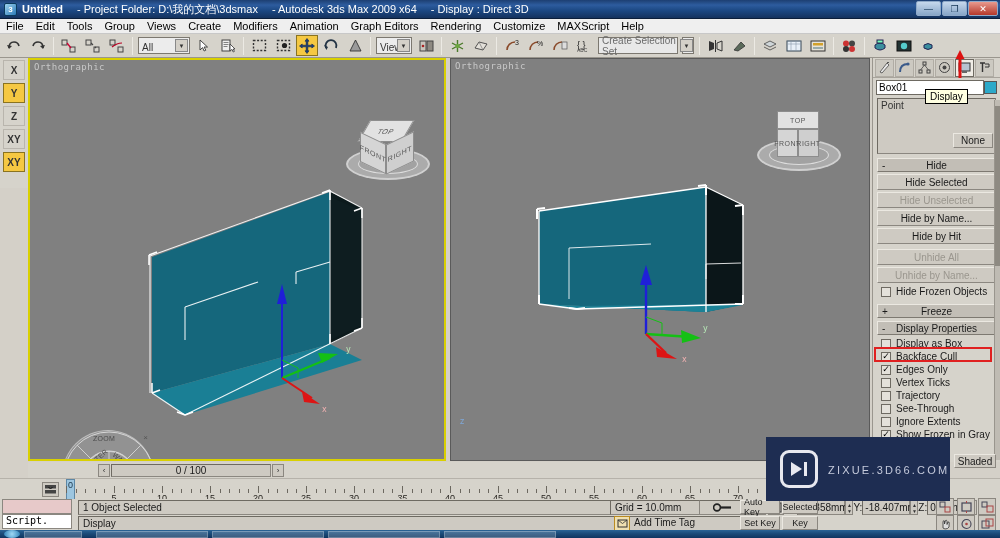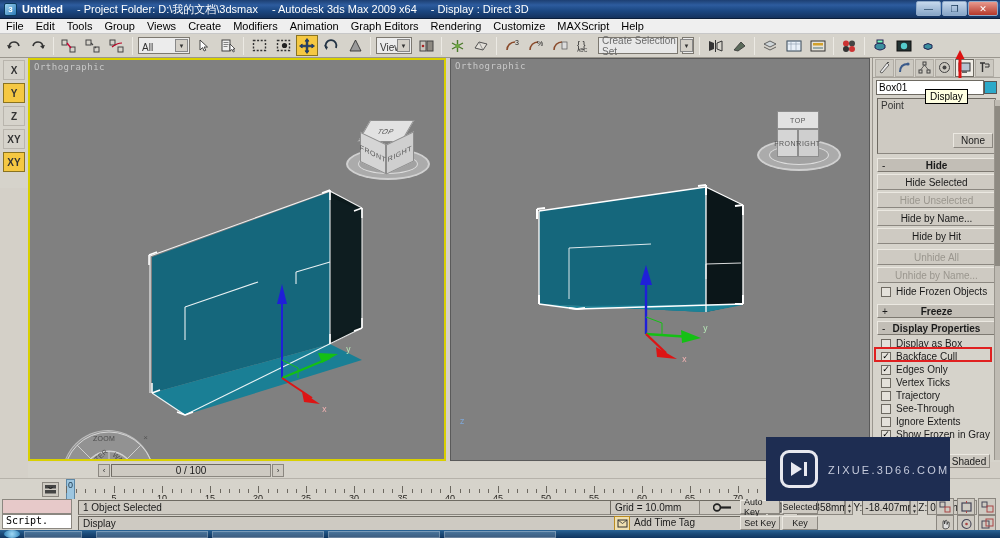--- a/index.html
+++ b/index.html
@@ -185,21 +185,21 @@
     font-size: 10px; display: flex; align-items: center; justify-content: center;
     color: #1a1a1a;
   }
   .rollout {
     height: 14px; background: #c2beb6; border: 1px solid #7d7971;
     border-top-color:#ebe8e1; border-left-color:#ebe8e1;
     display: flex; align-items: center; font-size: 10px; color: #1a1a1a;
     margin: 3px 0 2px 0; position: relative;
   }
   .rollout .sign { position: absolute; left: 4px; }
-  .rollout .txt { width: 100%; text-align: center; font-weight:bold; }
+  .rollout .txt { width: 100%; text-align: center; font-weight:normal; }
   .pbtn {
     height: 16px; background: #cecac2; border: 1px solid #8b8780;
     border-top-color:#ebe8e1; border-left-color:#ebe8e1;
     display: flex; align-items: center; justify-content: center;
     font-size: 10px; color: #1a1a1a; margin-bottom: 2px;
   }
   .pbtn.disabled { color: #9a968e; }
   .chkrow { display: flex; align-items: center; font-size: 10px; color:#1a1a1a;
             height: 13px; padding-left: 4px; }
   .chkbox {
@@ -1038,21 +1038,21 @@
           <circle cx="4" cy="5.5" r="3.4" fill="none" stroke="#222" stroke-width="1.6"></circle>
           <rect x="7" y="4.4" width="11" height="2.2" fill="#222"></rect>
         </svg>
     </div>
 
     <div class="ak-btn" style="position:absolute; left:740px; top:1px; width:40px;">Auto Key</div>
     <div class="ak-btn" style="position:absolute; left:740px; top:17px; width:40px;">Set Key</div>
     <div class="ak-btn" style="position:absolute; left:782px; top:1px; width:36px;">Selected</div>
     <div class="ak-btn" style="position:absolute; left:782px; top:17px; width:36px;">Key</div>
 
-    <div class="shaded-btn" style="position:absolute; right:10px; top:-45px;">Shaded</div>
+    <div class="shaded-btn" style="position:absolute; right:4px; top:-45px;">Shaded</div>
 
     <div style="position:absolute; right:2px; top:-1px; width:62px; height:34px;">
       <div class="nav-btn" style="left:0; top:0;">
         <svg width="13" height="12" viewBox="0 0 13 12">
             <rect x="1" y="1" width="5" height="5" fill="none" stroke="#445" stroke-width="1"></rect>
             <rect x="6" y="6" width="5" height="5" fill="none" stroke="#a44" stroke-width="1"></rect>
           </svg>
       </div>
       <div class="nav-btn" style="left:21px; top:0;">
         <svg width="13" height="12" viewBox="0 0 13 12">

